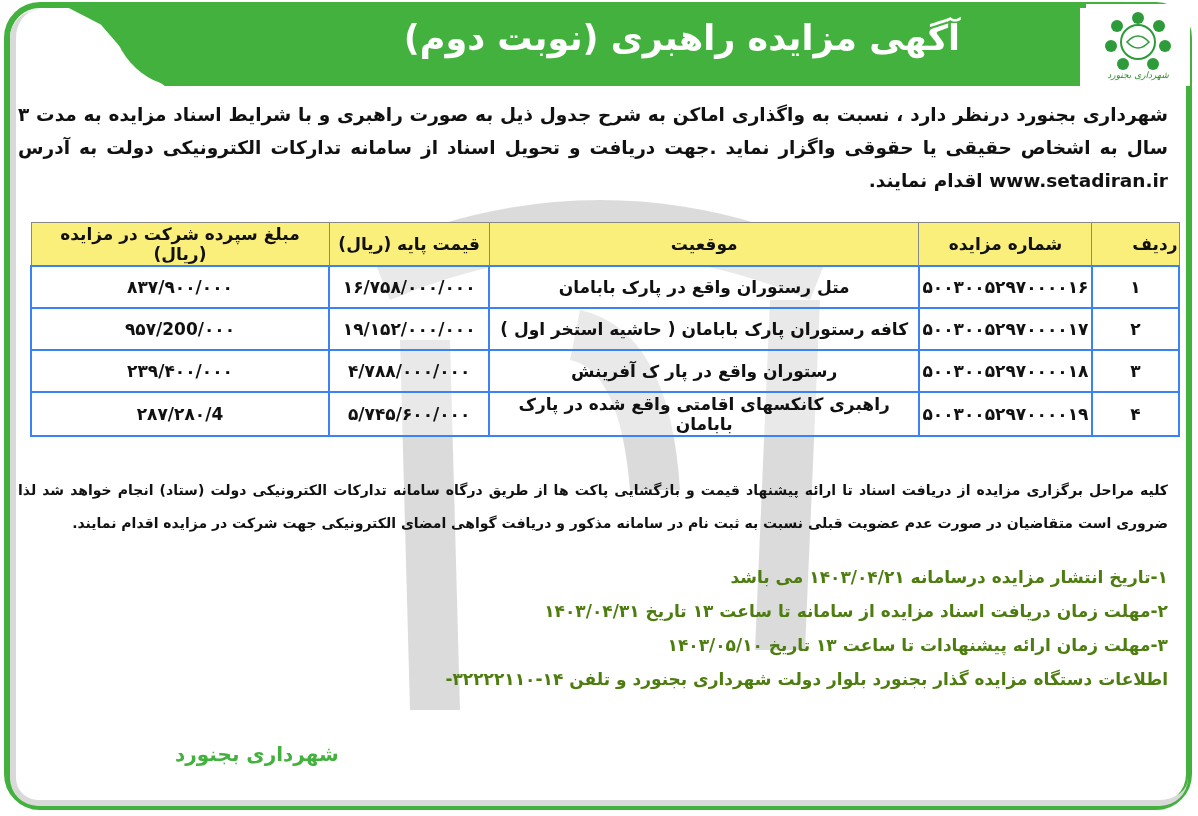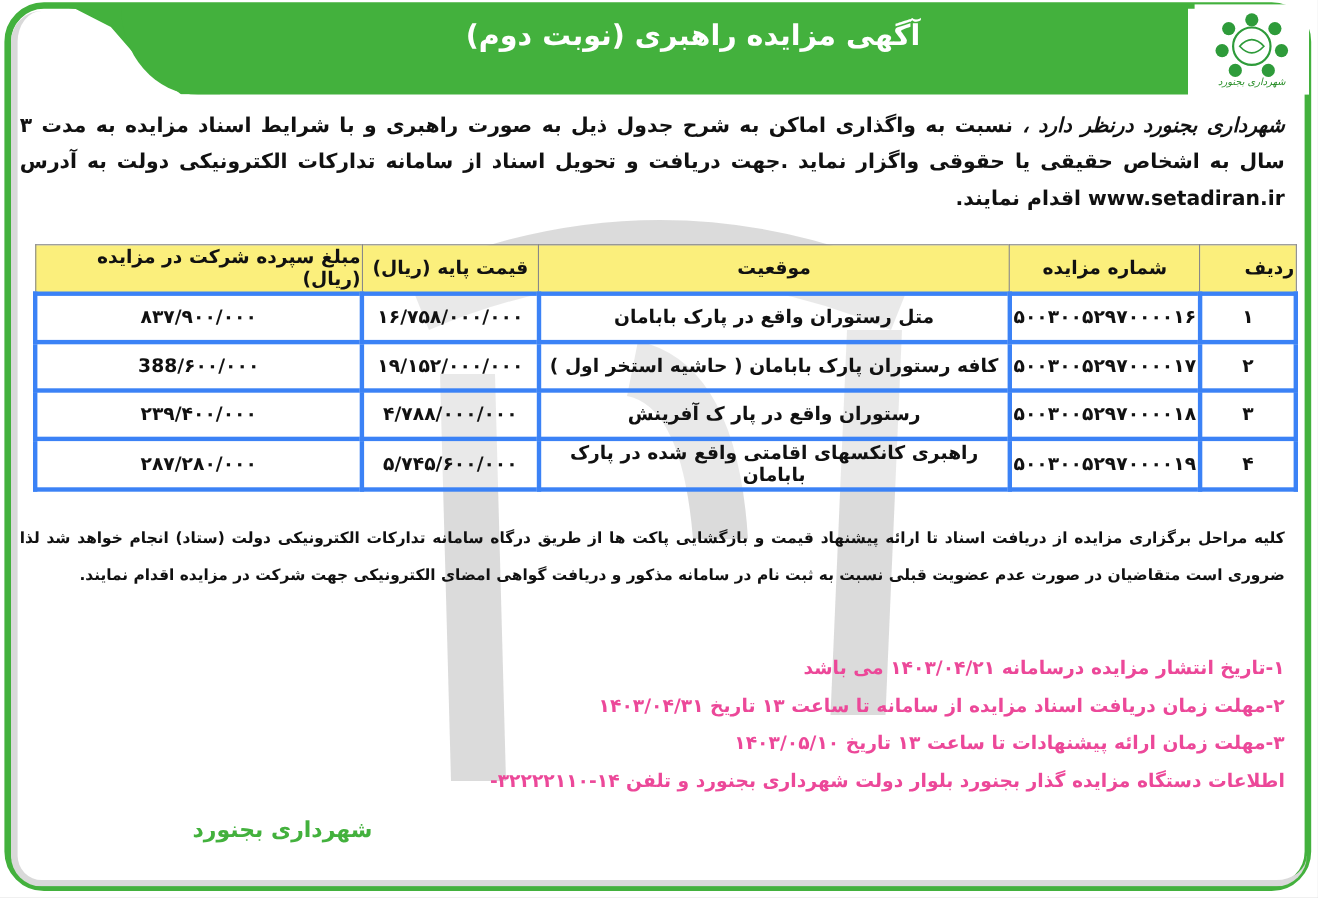--- a/index.html
+++ b/index.html
@@ -6,39 +6,39 @@
   body { width:1198px; height:816px; background:#ffffff; position:relative; overflow:hidden;
          font-family:"DejaVu Sans", sans-serif; direction:rtl; }
   .frame { position:absolute; left:4px; top:2px; width:1188px; height:808px;
            border:6px solid #43b13d; border-radius:36px; box-sizing:border-box; background:#fff; }
   .inner-shadow { position:absolute; left:10px; top:10px; right:10px; bottom:10px;
            border-left:6px solid #d9d9d9; border-bottom:6px solid #d9d9d9; border-radius:28px; pointer-events:none; }
   .banner { position:absolute; left:110px; top:4px; width:970px; height:82px; background:#43b13d;
             border-bottom-left-radius:70px 80px; }
   .banner-curve { position:absolute; left:40px; top:4px; width:160px; height:82px; background:#43b13d;
             clip-path: polygon(0 0,100% 0,100% 100%,78% 100%,58% 70%,38% 25%,18% 5%); }
-  .title { position:absolute; top:18px; left:300px; width:660px; text-align:center; color:#fff;
-           font-family:"DejaVu Sans", sans-serif; font-weight:bold; font-size:26px; }
+  .title { position:absolute; top:18px; left:300px; width:660px; color:#fff;
+           font-family:"DejaVu Sans", sans-serif; font-weight:bold; font-size:35px; }
   .logo { position:absolute; right:8px; top:4px; width:104px; height:82px; background:#fff;
           display:flex; flex-direction:column; align-items:center; justify-content:center; }
   .logo svg { width:70px; height:62px; }
   .logo-text { font-size:9px; color:#2a8f2a; margin-top:-2px; font-style:italic; }
   .watermark { position:absolute; left:250px; top:190px; width:700px; height:560px; opacity:0.35; pointer-events:none; }
   .intro { position:absolute; right:30px; top:98px; width:1150px; font-size:18.5px; font-weight:bold;
            line-height:33px; color:#111; text-align:justify; }
-  .intro b { font-weight:900;font-style:italic; }
+  .intro b { font-weight:900; }
   table.auction { position:absolute; left:30px; top:222px; width:1150px; border-collapse:collapse;
            font-size:17px; font-weight:bold; color:#111; }
   table.auction th { background:#fbef7c; height:38px; border:1px solid #888; font-weight:bold; }
-  table.auction td { height:38px; border:4px solid #3b82f6; text-align:center; background:rgba(255,255,255,0.4); }
-  .c-row { width:38px;padding-left:40px; } .c-num { width:170px; } .c-loc { width:436px; } .c-base { width:158px; } .c-dep { width:300px;text-align:right; }
+  table.auction td { height:38px; border:2px solid #3b82f6; text-align:center; background:rgba(255,255,255,0.4); }
+  .c-row { width:38px;padding-left:40px; } .c-num { width:170px; } .c-loc { width:436px; } .c-base { width:158px; } .c-dep { width:300px; }
   td.loc { text-align:center; }
   .body-text { position:absolute; right:30px; top:474px; width:1150px; font-size:14px; font-weight:bold;
            line-height:33px; color:#111; text-align:justify; }
-  .items { position:absolute; right:30px; top:591px; width:900px; font-size:17px; font-weight:bold; color:#ec4899; }
+  .items { position:absolute; right:30px; top:560px; width:900px; font-size:17px; font-weight:bold; color:#4d7c0f; }
   .items div { height:34px; line-height:34px; }
   .signature { position:absolute; left:175px; top:742px; font-size:20px; font-weight:bold; color:#43b13d; }
 </style>
 </head>
 <body>
 
 <div class="frame"></div>
 <div class="inner-shadow"></div>
 
 <div class="banner-curve"></div>
@@ -89,35 +89,35 @@
       <td>۵۰۰۳۰۰۵۲۹۷۰۰۰۰۱۶</td>
       <td class="loc">متل رستوران واقع در پارک بابامان</td>
       <td>۱۶/۷۵۸/۰۰۰/۰۰۰</td>
       <td>۸۳۷/۹۰۰/۰۰۰</td>
     </tr>
     <tr>
       <td>۲</td>
       <td>۵۰۰۳۰۰۵۲۹۷۰۰۰۰۱۷</td>
       <td class="loc">کافه رستوران پارک بابامان ( حاشیه استخر اول )</td>
       <td>۱۹/۱۵۲/۰۰۰/۰۰۰</td>
-      <td>388/۶۰۰/۰۰۰</td>
+      <td>۹۵۷/200/۰۰۰</td>
     </tr>
     <tr>
       <td>۳</td>
       <td>۵۰۰۳۰۰۵۲۹۷۰۰۰۰۱۸</td>
       <td class="loc">رستوران واقع در پار ک آفرینش</td>
       <td>۴/۷۸۸/۰۰۰/۰۰۰</td>
       <td>۲۳۹/۴۰۰/۰۰۰</td>
     </tr>
     <tr>
       <td>۴</td>
       <td>۵۰۰۳۰۰۵۲۹۷۰۰۰۰۱۹</td>
       <td class="loc">راهبری کانکسهای اقامتی واقع شده در پارک بابامان</td>
       <td>۵/۷۴۵/۶۰۰/۰۰۰</td>
-      <td>۲۸۷/۲۸۰/۰۰۰</td>
+      <td>۲۸۷/۲۸۰/4</td>
     </tr>
   </tbody>
 </table>
 
 <div class="body-text">کلیه مراحل برگزاری مزایده از دریافت اسناد تا ارائه پیشنهاد قیمت و بازگشایی پاکت ها از طریق درگاه سامانه تدارکات الکترونیکی دولت (ستاد) انجام خواهد شد لذا ضروری است متقاضیان در صورت عدم عضویت قبلی نسبت به ثبت نام در سامانه مذکور و دریافت گواهی امضای الکترونیکی جهت شرکت در مزایده اقدام نمایند.</div>
 
 <div class="items">
   <div>۱-تاریخ انتشار مزایده درسامانه ۱۴۰۳/۰۴/۲۱  می باشد</div>
   <div>۲-مهلت زمان دریافت اسناد مزایده از سامانه تا ساعت ۱۳ تاریخ ۱۴۰۳/۰۴/۳۱</div>
   <div>۳-مهلت زمان ارائه پیشنهادات تا ساعت ۱۳ تاریخ ۱۴۰۳/۰۵/۱۰</div>

